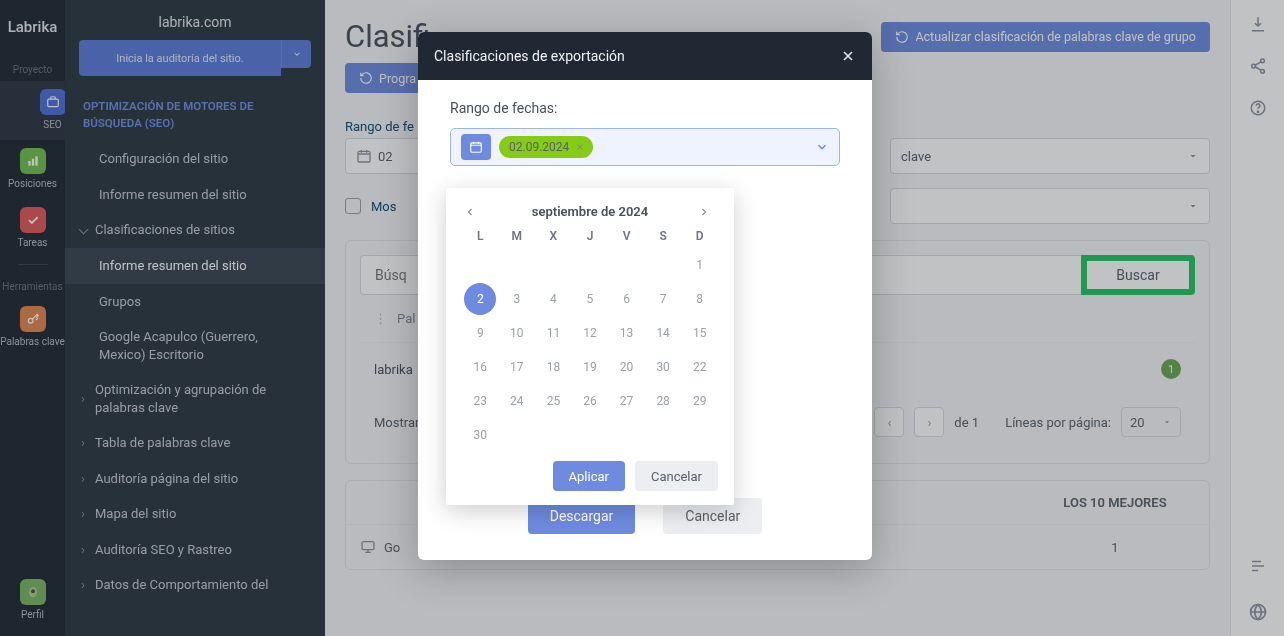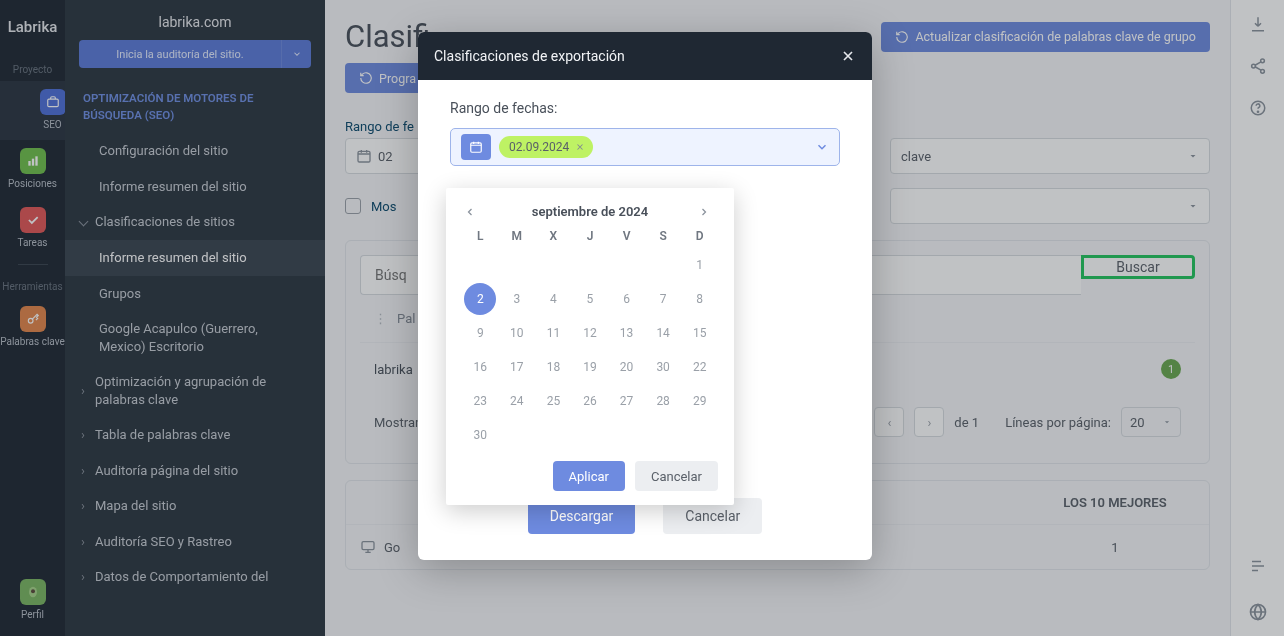--- a/index.html
+++ b/index.html
@@ -14,21 +14,21 @@
   .ic-seo { background: #4e6fd8; }
   .ic-pos { background: #6fbf4b; }
   .ic-tareas { background: #e25757; }
   .ic-clave { background: #e4864a; }
   .ic-perfil { background: #7bb661; border-radius: 50%; }
   .iconbar .divider { width: 30px; border-top: 1px solid #3a434e; margin: 6px 0; }
 
   .sidebar { position: absolute; left: 65px; top: 0; width: 260px; height: 636px; background: #2c3640; color: #c7ccd3; font-size: 13px; overflow: hidden; }
   .sidebar .site-title { text-align: center; padding: 14px 0 10px; color: #e6e8ec; font-size: 14px; }
   .sidebar .audit-row { display: flex; gap: 0; padding: 0 14px 16px; }
-  .sidebar .audit-btn { flex: 1; background: #5c7bd9; color: #e6ecff; font-size: 11px; height: 28px; border: none; border-radius: 4px 0 0 4px; cursor: pointer; }
+  .sidebar .audit-btn { flex: 1; background: #5c7bd9; color: #e6ecff; font-size: 11px; height: 36px; border: none; border-radius: 4px 0 0 4px; cursor: pointer; }
   .sidebar .audit-caret { width: 30px; height: 28px; background: #5c7bd9; border: none; border-left: 1px solid #6d88dd; border-radius: 0 4px 4px 0; color: #e6ecff; display: flex; align-items: center; justify-content: center; cursor: pointer; }
   .sidebar .group-title { color: #6f8fe3; font-size: 11.5px; font-weight: 600; padding: 6px 18px 10px; line-height: 1.45; }
   .sidebar .nav-item { padding: 9px 18px 9px 34px; cursor: pointer; display: flex; align-items: center; line-height: 1.35; }
   .sidebar .nav-item.top { padding-left: 30px; position: relative; }
   .sidebar .nav-item.top::before { content: "›"; position: absolute; left: 16px; color: #8a929c; }
   .sidebar .nav-item.top.expanded::before { content: ""; width: 6px; height: 6px; border-left: 1.5px solid #8a929c; border-bottom: 1.5px solid #8a929c; transform: rotate(-45deg); left: 15px; top: 14px; position: absolute; }
   .sidebar .nav-item.active { background: #3a4450; color: #fff; }
   .sidebar .sub { padding-left: 34px; }
 
   .main { position: absolute; left: 325px; top: 0; right: 54px; height: 636px; padding: 18px 20px; color: #49505a; }
@@ -38,21 +38,21 @@
   .btn-blue { background: #6e8be0; color: #fff; }
   .filter-row { display: flex; align-items: center; gap: 10px; margin-top: 20px; }
   .label { font-size: 13px; color: #0c4a6e; }
   .date-box, .select-box { height: 36px; border: 1px solid #d7dbe0; border-radius: 4px; background: #fff; display: flex; align-items: center; padding: 0 10px; font-size: 13px; color: #5a6069; }
   .select-box { width: 320px; justify-content: space-between; }
   .chk-row { display: flex; align-items: center; gap: 10px; margin-top: 14px; }
   .chk { width: 16px; height: 16px; border: 1.5px solid #9aa0a8; border-radius: 3px; }
   .inner-card { border: 1px solid #e2e5ea; border-radius: 6px; margin-top: 16px; padding: 0; }
   .search-row { display: flex; }
   .search-row input { flex: 1; height: 40px; border: 1px solid #d7dbe0; border-right: none; border-radius: 4px 0 0 4px; padding: 0 14px; font-size: 14px; color: #5a6069; }
-  .search-row .search-btn { width: 114px; height: 24px; border: 3px solid #22c55e; border-radius: 0 4px 4px 0; background: #fff; font-size: 14px; color: #5a6069; cursor: pointer; }
+  .search-row .search-btn { width: 114px; height: 40px; border: 6px solid #22c55e; border-radius: 0 4px 4px 0; background: #fff; font-size: 14px; color: #5a6069; cursor: pointer; }
   .table-head { display: flex; align-items: center; padding: 16px 14px; font-size: 13px; color: #828994; gap: 10px; border-bottom: 1px solid #eceef2; }
   .drag-icon { color: #b4bac1; }
   .table-row { display: flex; align-items: center; padding: 16px 14px; font-size: 13px; gap: 10px; }
   .table-row .kw { flex: 1; }
   .badge { background: #6aa84f; color: #fff; border-radius: 50%; width: 20px; height: 20px; display: inline-flex; align-items: center; justify-content: center; font-size: 11px; }
   .pager { display: flex; align-items: center; gap: 10px; font-size: 13px; color: #5a6069; padding: 12px 14px; }
   .pager .ml { margin-left: auto; }
   .pager .nav-btn { width: 30px; height: 30px; border: 1px solid #d7dbe0; border-radius: 4px; background: #fff; display: inline-flex; align-items: center; justify-content: center; color: #9aa0a8; cursor: pointer; }
   .pager .pg-sel { width: 60px; height: 30px; border: 1px solid #d7dbe0; border-radius: 4px; display: inline-flex; align-items: center; justify-content: space-between; padding: 0 8px; }
   .summary-block { border: 1px solid #e2e5ea; border-radius: 6px; margin-top: 16px; }
@@ -65,21 +65,21 @@
   .rightbar .r-icon { width: 20px; height: 20px; display: flex; align-items: center; justify-content: center; cursor: pointer; }
 
   .overlay { position: absolute; inset: 0; background: rgba(30,36,44,0.28); }
   .modal { position: absolute; left: 418px; top: 32px; width: 454px; background: #fff; border-radius: 6px; box-shadow: 0 10px 40px rgba(0,0,0,0.25); }
   .modal-head { background: #1f2833; color: #f1f3f6; height: 48px; display: flex; align-items: center; justify-content: space-between; padding: 0 16px; border-radius: 6px 6px 0 0; font-size: 14px; }
   .modal-head .close { color: #e6e8ec; font-size: 20px; cursor: pointer; }
   .modal-body { padding: 20px 32px 22px; }
   .modal-body .ml-label { font-size: 14px; color: #49505a; margin-bottom: 12px; }
   .date-select { height: 38px; border: 1.5px solid #9eb4ea; background: #eef3ff; border-radius: 5px; display: flex; align-items: center; padding: 0 10px; gap: 8px; }
   .date-select .cal { width: 30px; height: 26px; background: #6e8be0; border-radius: 4px; display: flex; align-items: center; justify-content: center; color: #fff; font-size: 14px; }
-  .date-chip { background: #bef264; color: #5a6069; border-radius: 12px; height: 22px; padding: 0 8px 0 10px; display: inline-flex; align-items: center; gap: 6px; font-size: 12px; }
+  .date-chip { background: #84cc16; color: #5a6069; border-radius: 12px; height: 22px; padding: 0 8px 0 10px; display: inline-flex; align-items: center; gap: 6px; font-size: 12px; }
   .date-chip .x { color: #828994; cursor: pointer; }
   .date-select .caret { margin-left: auto; color: #6e8be0; }
 
   .cal-pop { position: absolute; left: 446px; top: 188px; width: 288px; background: #fff; border-radius: 2px; box-shadow: 0 6px 24px rgba(0,0,0,0.2); padding: 12px 16px 14px; z-index: 30; }
   .cal-nav { display: flex; align-items: center; justify-content: space-between; font-size: 13px; color: #49505a; font-weight: 600; padding: 4px 2px 10px; }
   .cal-nav .chev { color: #8a929c; cursor: pointer; width: 18px; text-align: center; }
   .cal-grid { display: grid; grid-template-columns: repeat(7, 1fr); text-align: center; font-size: 12px; color: #9aa0a8; row-gap: 10px; }
   .cal-grid .dow { font-weight: 600; color: #707781; }
   .cal-grid .d { height: 24px; display: flex; align-items: center; justify-content: center; }
   .cal-grid .d.sel { background: #6e8be0; color: #fff; border-radius: 50%; width: 32px; height: 32px; margin: -4px auto; }

